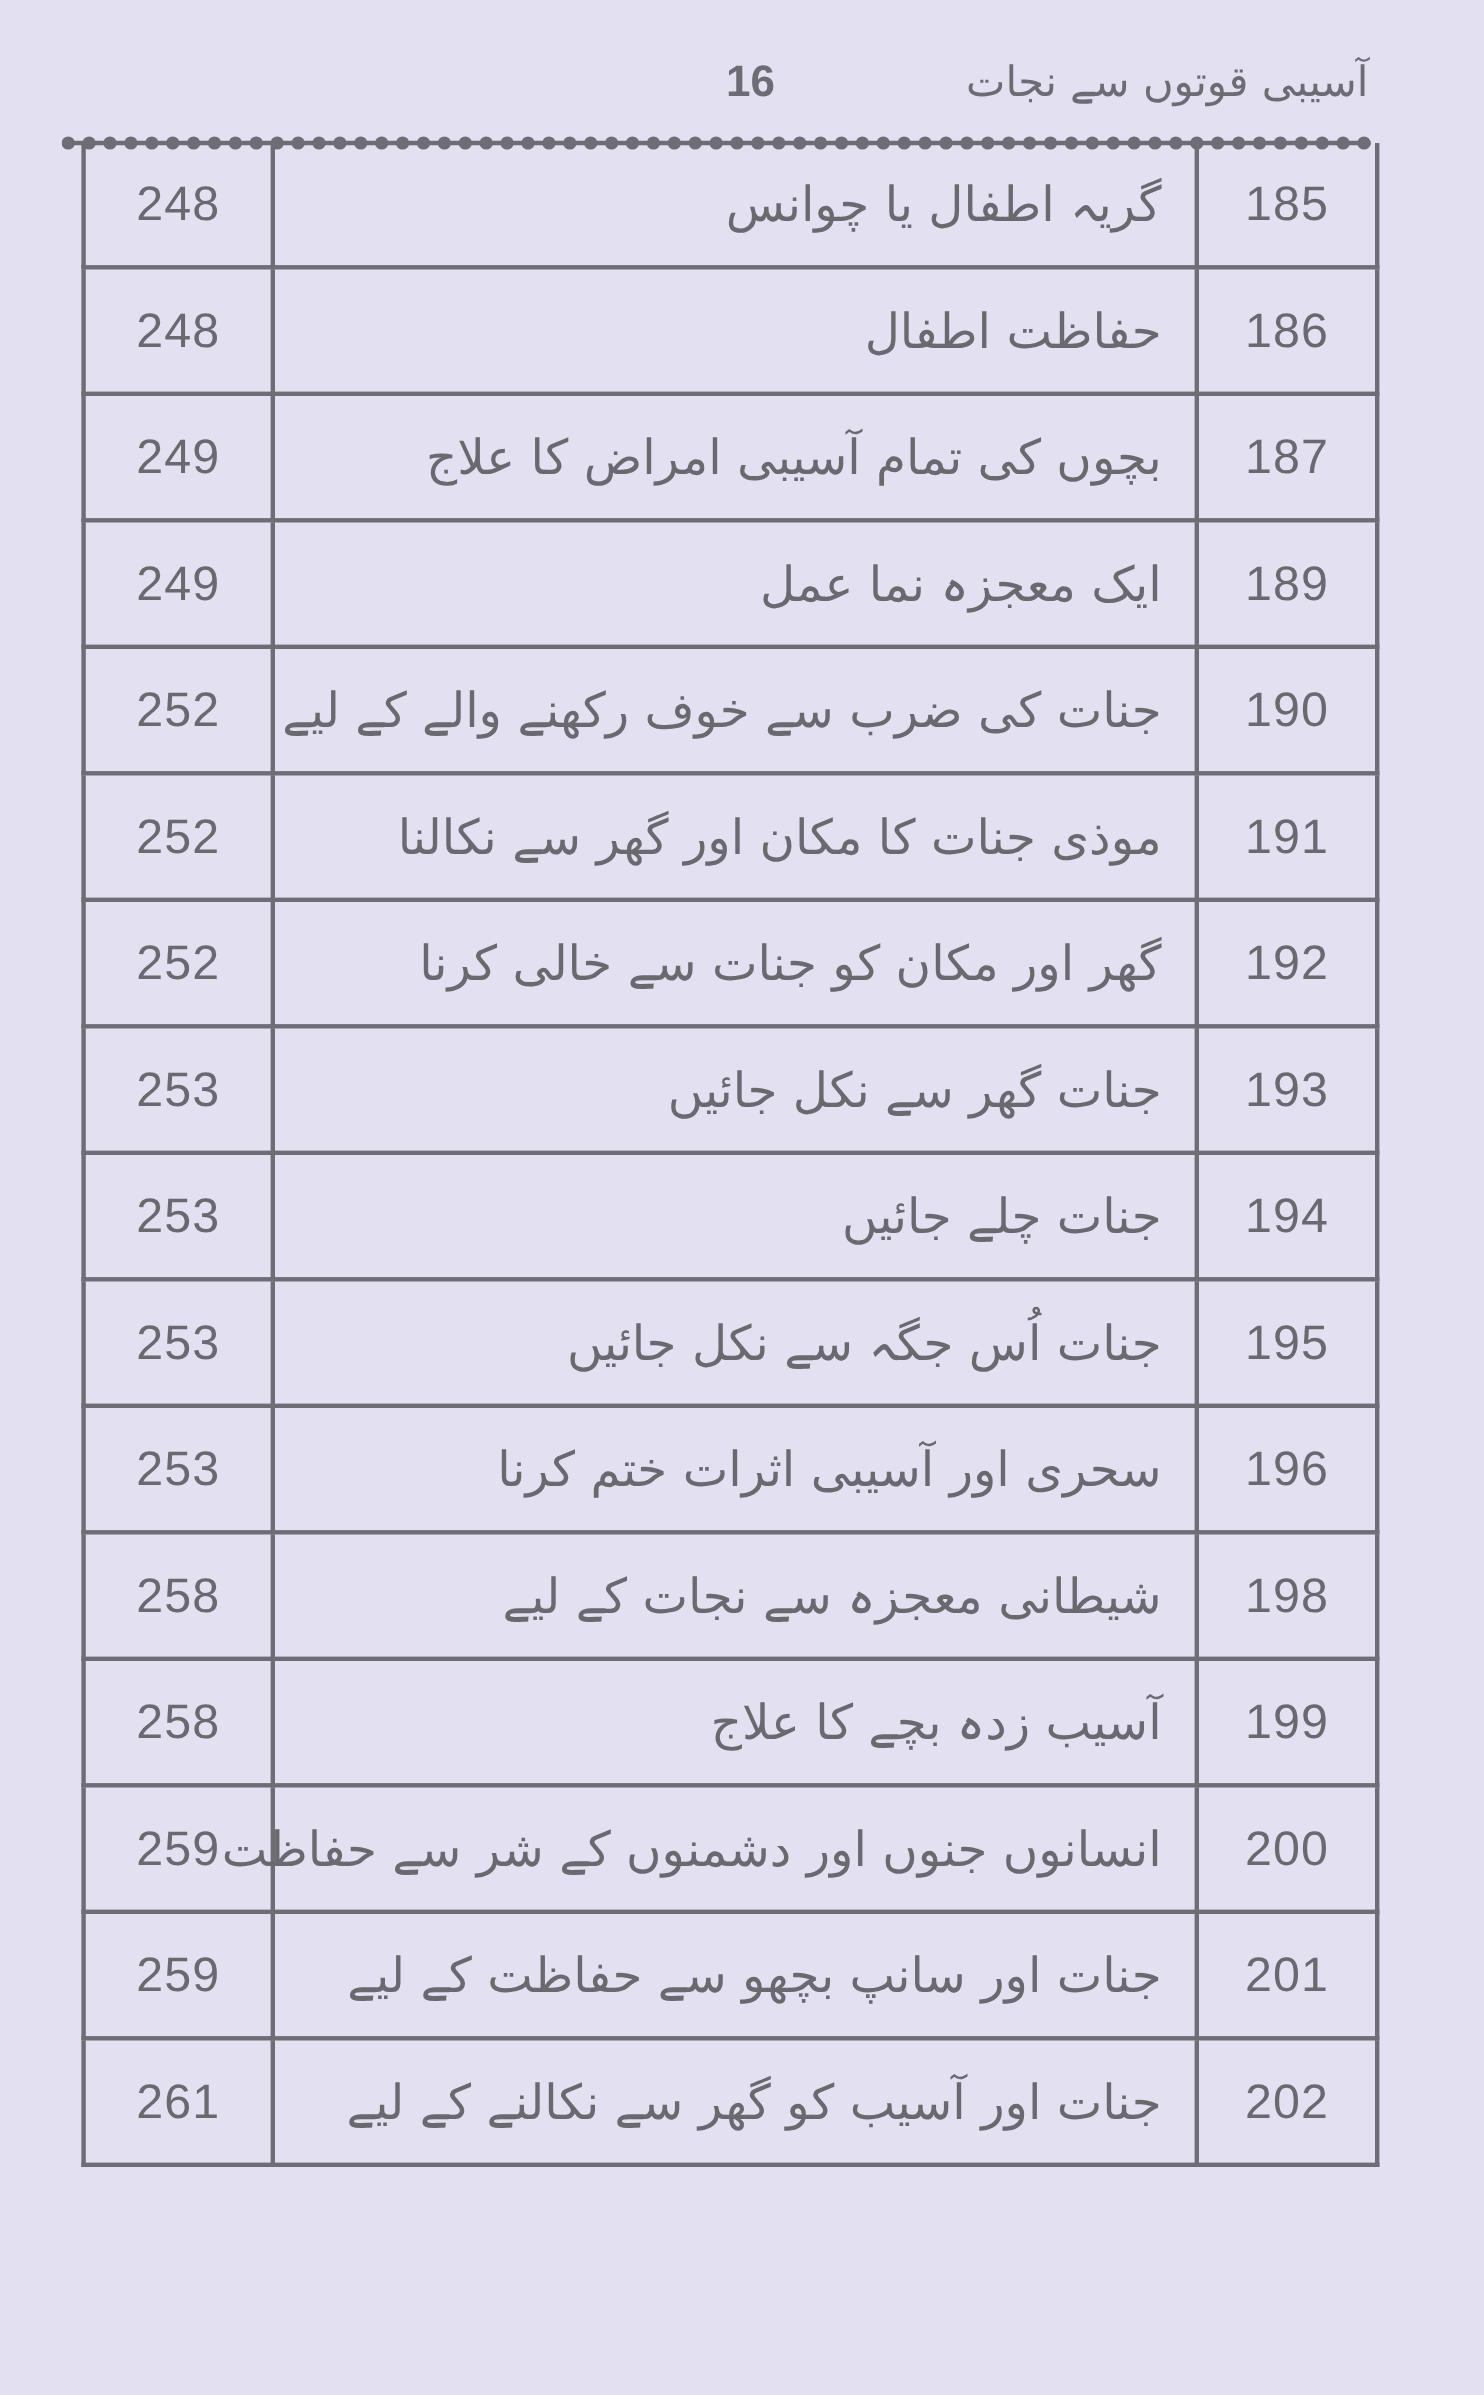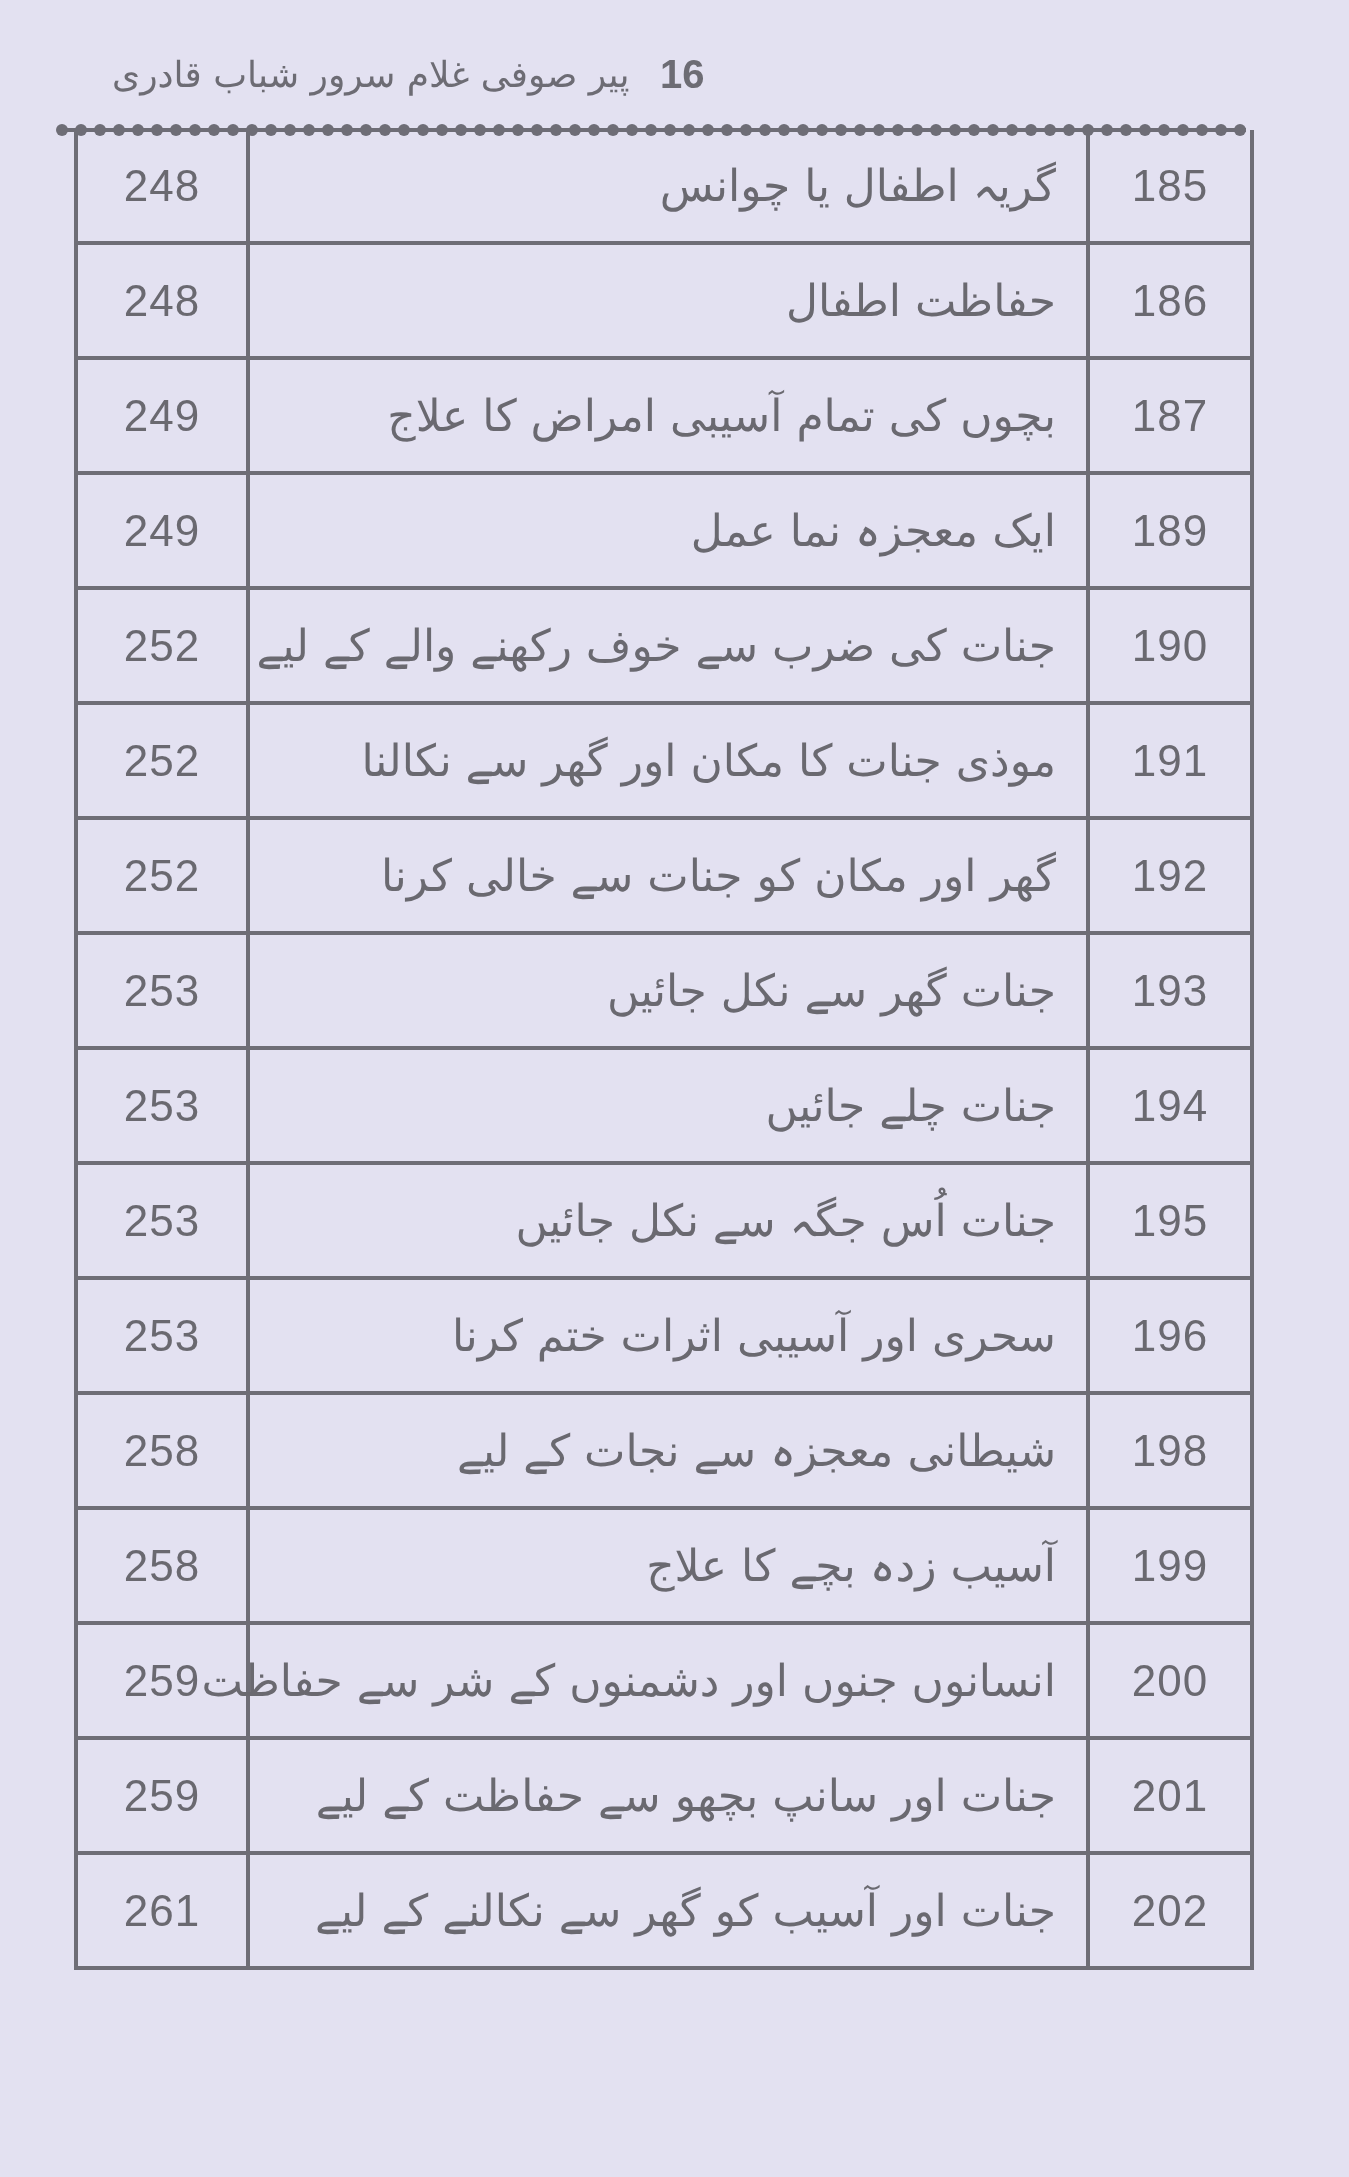--- a/index.html
+++ b/index.html
@@ -91,22 +91,22 @@
       color: #6a6970;
       white-space: nowrap;
       display: inline-block;
       padding-right: 10px;
     }
   </style>
 </head>
 <body>
 
 <div class="header">
+  <div class="hdr-title">آسیبی قوتوں سے نجات</div>
   <div class="hdr-page">16</div>
-  <div class="hdr-author">پیر صوفی غلام سرور شباب قادری</div>
 </div>
 
 <svg class="ornament-rule" viewBox="0 0 1194 16" preserveAspectRatio="none">
   <line x1="4" y1="8" x2="1190" y2="8" stroke="#6e6d76" stroke-width="4"></line>
   <g fill="#6e6d76" id="dots">
       <ellipse cx="6" cy="8" rx="6" ry="6"></ellipse>
       <ellipse cx="25" cy="8" rx="6" ry="6"></ellipse>
       <ellipse cx="44" cy="8" rx="6" ry="6"></ellipse>
       <ellipse cx="63" cy="8" rx="6" ry="6"></ellipse>
       <ellipse cx="82" cy="8" rx="6" ry="6"></ellipse>

